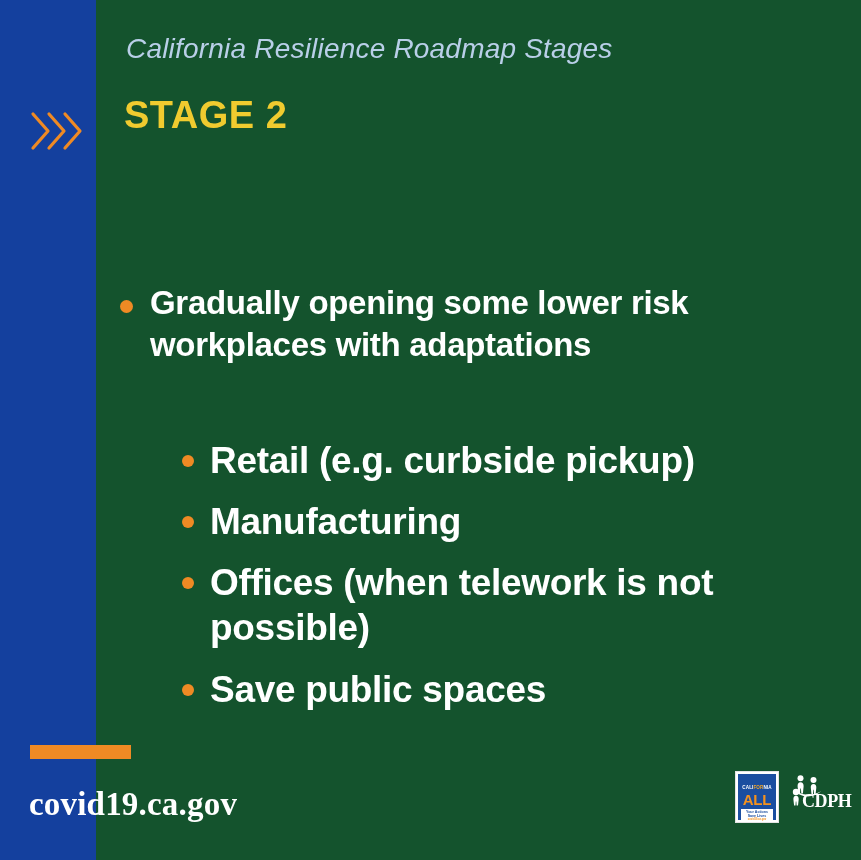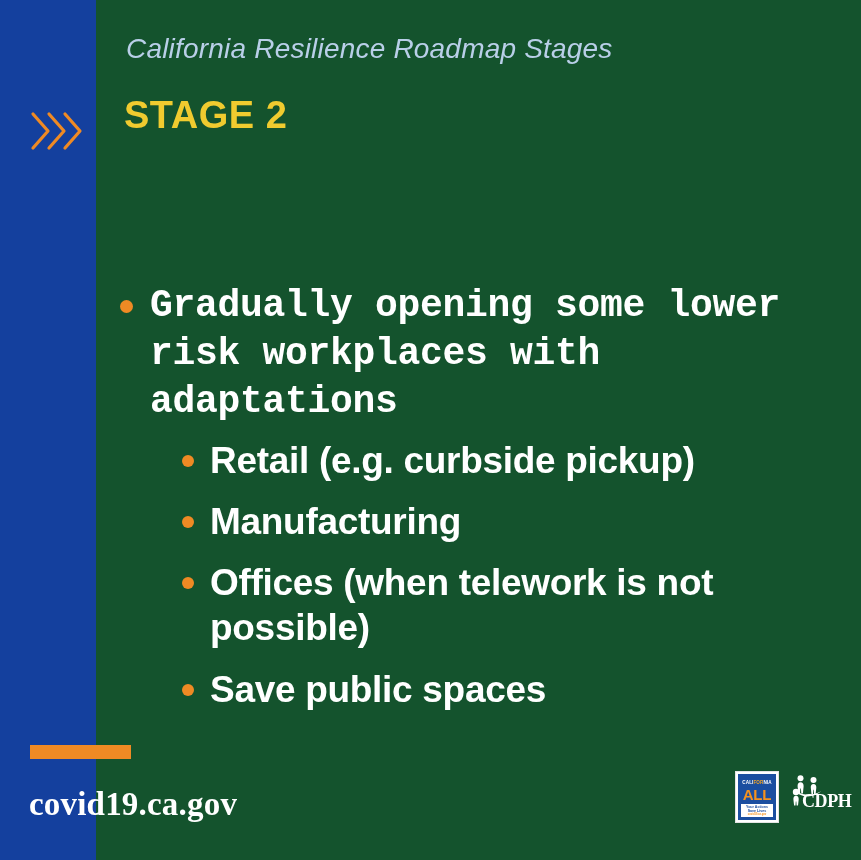--- a/index.html
+++ b/index.html
@@ -72,25 +72,24 @@
   #bullet-block {
     position: absolute;
     left: 120px;
     top: 282px;
     width: 730px;
   }
   .main-bullet {
     display: flex;
     align-items: flex-start;
     color: #ffffff;
-    font-size: 38px;
+    font-size: 33px;
     font-weight: 700;
     line-height: 1.26;
     letter-spacing: -0.3px;
-    font-family: Liberation Mono, monospace;
   }
   .main-bullet .dot {
     flex: 0 0 auto;
     width: 13px;
     height: 13px;
     border-radius: 50%;
     background: #ef8a24;
     margin-top: 18px;
     margin-right: 17px;
   }
@@ -167,21 +166,21 @@
     padding: 2px;
   }
   #ca-all-inner {
     width: 100%;
     height: 100%;
     background: #1b4ea0;
     display: flex;
     flex-direction: column;
     align-items: center;
     justify-content: flex-start;
-    padding-top: 7px;
+    padding-top: 12px;
     box-sizing: border-box;
   }
   .ca-word-line {
     font-size: 4.6px;
     font-weight: 700;
     letter-spacing: 0.1px;
     line-height: 1;
     white-space: nowrap;
   }
   .ca-cal { color: #ffffff; }

